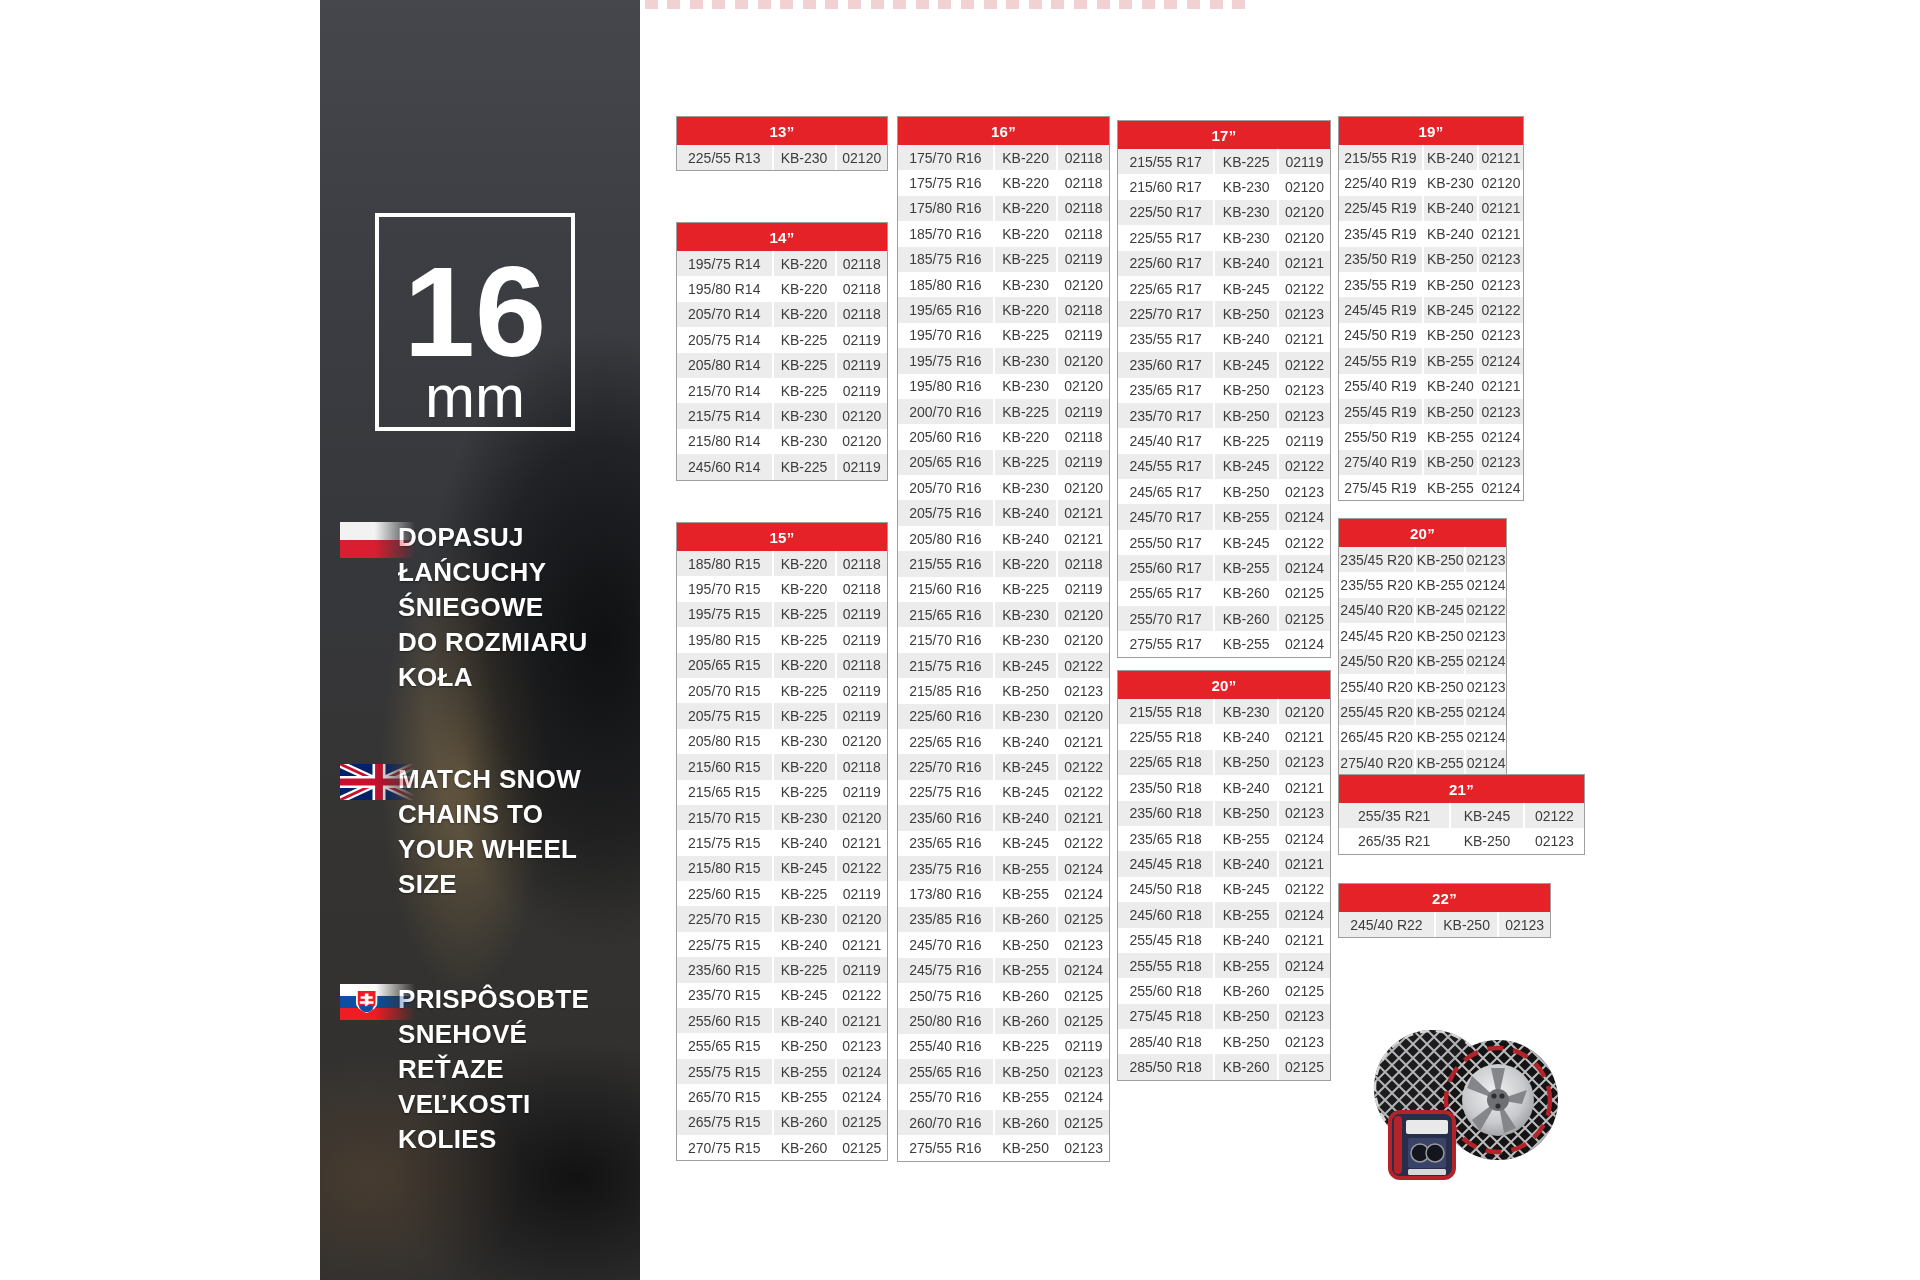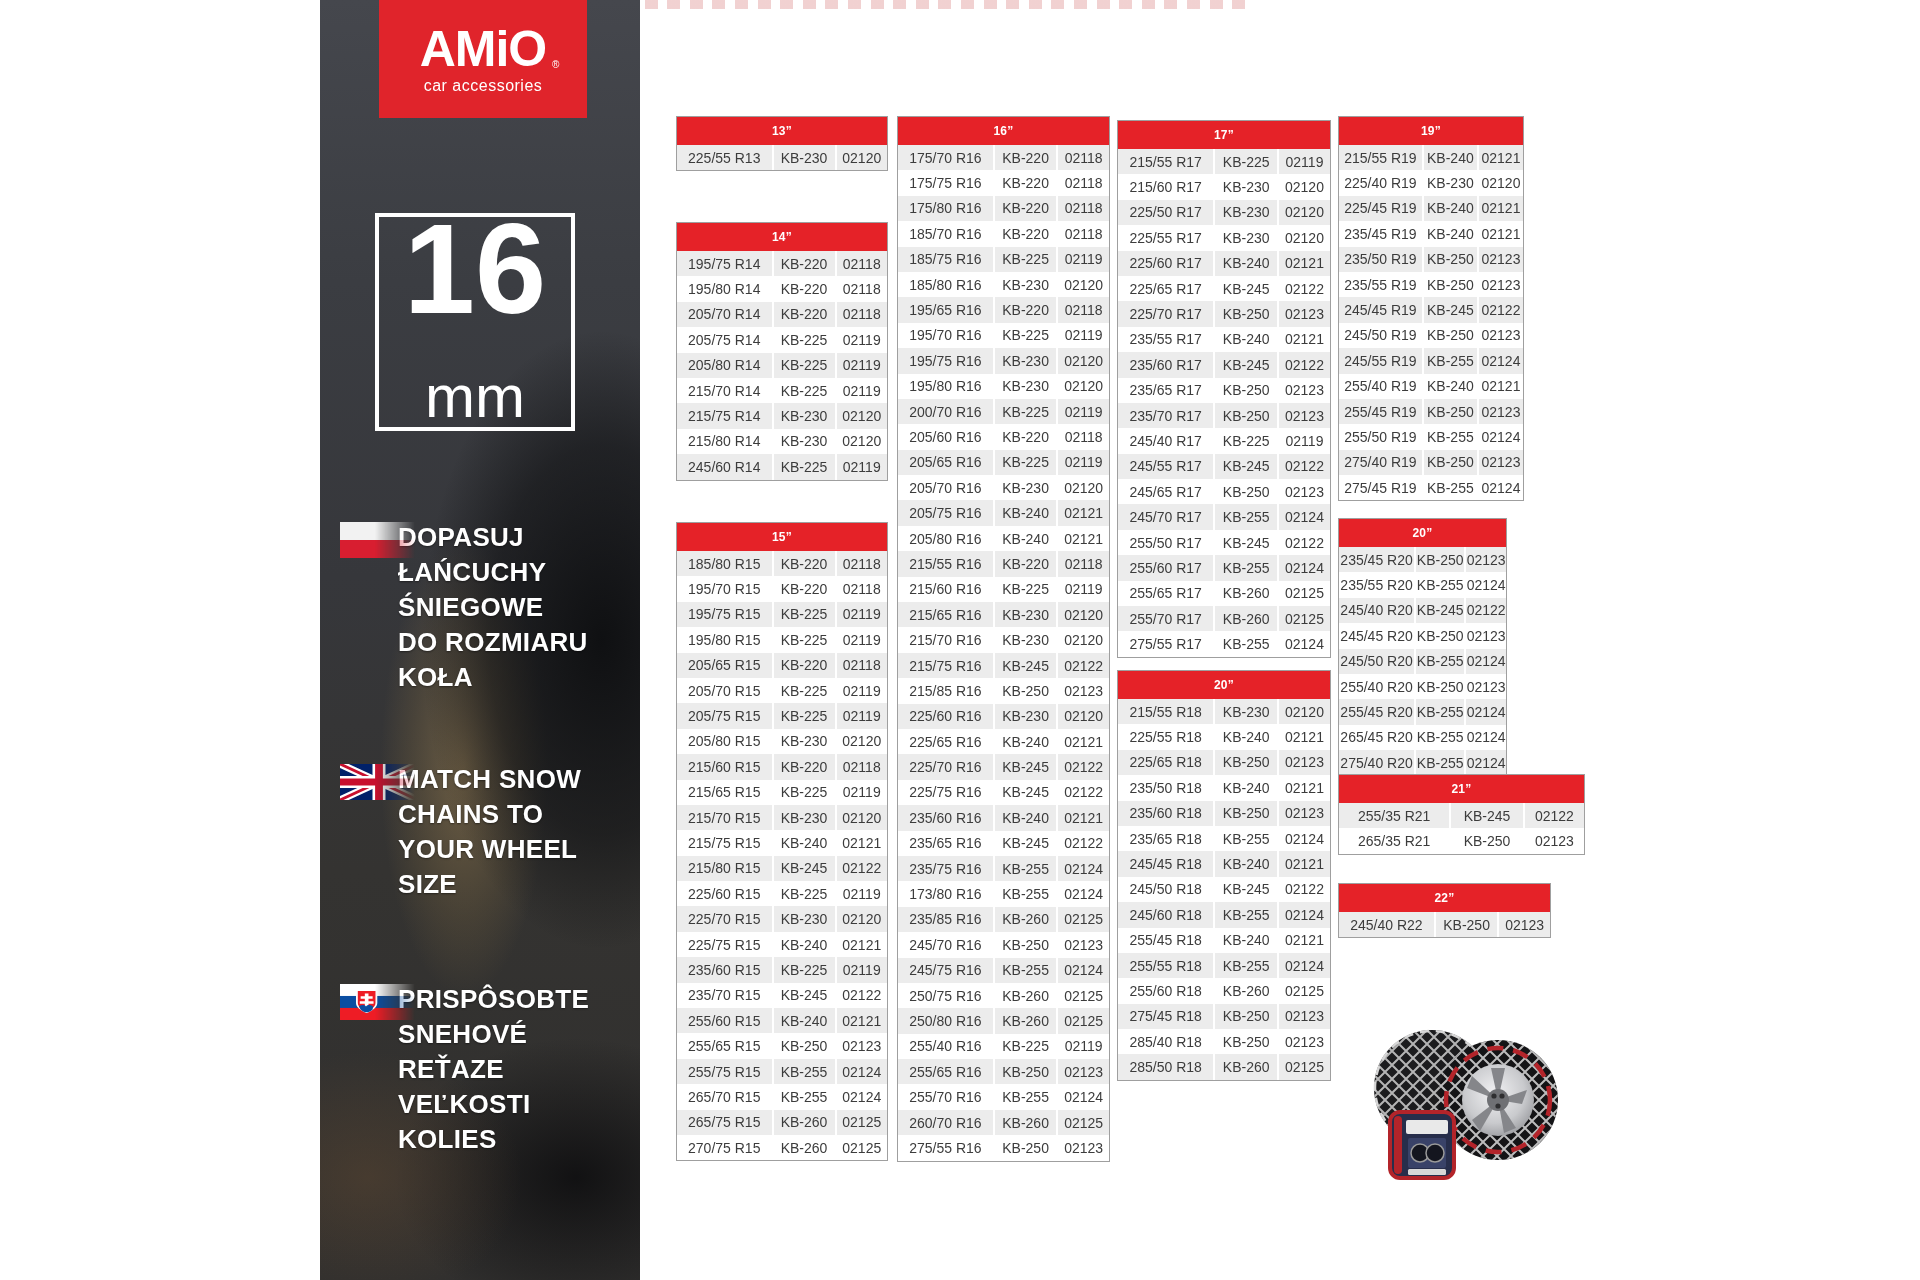--- a/index.html
+++ b/index.html
@@ -19,64 +19,57 @@
       radial-gradient(ellipse 260px 200px at 80% 92%, rgba(10,10,12,.8) 0%, rgba(0,0,0,0) 70%),
       linear-gradient(180deg,#45474d 0%,#3b3d42 22%,#36373b 45%,#343331 68%,#302f2e 100%);}
 
   .logo-box{position:absolute;left:59px;top:0;width:208px;height:118px;background:#e0242b;
     display:flex;flex-direction:column;align-items:center;justify-content:center;}
   .logo-word{color:#fff;font-size:50px;font-weight:bold;letter-spacing:-1px;line-height:1;position:relative;}
   .logo-reg{font-size:10px;position:absolute;right:-12px;bottom:4px;font-weight:normal;}
   .logo-tagline{color:#fff;font-size:16px;letter-spacing:.5px;margin-top:3px;}
 
   .badge{position:absolute;left:55px;top:213px;width:200px;height:218px;border:4px solid #ffffff;
-    box-sizing:border-box;display:flex;flex-direction:column;align-items:center;justify-content:space-between;color:#fff;}
+    box-sizing:border-box;display:flex;flex-direction:column;align-items:center;justify-content:flex-end;color:#fff;}
   .badge-value{font-size:128px;font-weight:bold;line-height:.82;}
   .badge-unit{font-size:60px;font-weight:normal;line-height:1;margin-top:2px;}
 
   .intro{position:absolute;left:20px;width:288px;color:#fff;}
   .intro .flag{position:absolute;left:0;top:2px;width:78px;height:36px;overflow:hidden;
     -webkit-mask-image:linear-gradient(90deg,#000 0%,#000 45%,transparent 96%);
     mask-image:linear-gradient(90deg,#000 0%,#000 45%,transparent 96%);}
   .intro .flag svg,.intro .flag .flag-fill{width:100%;height:100%;display:block;}
   .flag-pl{background:linear-gradient(180deg,#f2f2f2 0 50%,#d81e30 50% 100%);}
   .intro .lines{margin-left:58px;font-size:26px;font-weight:bold;line-height:35px;letter-spacing:.3px;
     text-shadow:0 1px 2px rgba(0,0,0,.45);}
   .intro-1{top:520px;} .intro-2{top:762px;} .intro-3{top:982px;}
 
   
   .size-table{position:absolute;box-sizing:border-box;border:1px solid #9f9f9f;background:#fff;}
   .thead{height:28px;background:#e52228;display:flex;align-items:center;justify-content:center;
-    color:#fff;font-weight:bold;font-size:12px;letter-spacing:.3px;}
+    color:#fff;font-weight:bold;font-size:15px;letter-spacing:.3px;}
   .trow{display:grid;grid-template-columns:45% 30% 25%;height:25.4px;}
   .trow:nth-child(odd){background:#ececec;}
   .tcell{display:flex;align-items:center;justify-content:center;font-size:14px;color:#3c3c3c;
     white-space:nowrap;overflow:hidden;}
   .tcell + .tcell{border-left:2px solid #ffffff;}
 
   
   .product-photo{position:absolute;left:1364px;top:1016px;width:196px;height:172px;}
   .product-photo svg{width:100%;height:100%;display:block;}
 </style>
 </head>
 <body>
 
 <div class="page">
 
   <div class="top-dashes"></div>
 
   <aside class="sidebar">
 
-    <div class="logo-box">
-      <div class="logo-word">
-        <span>AMiO</span>
-        <span class="logo-reg">®</span>
-      </div>
-      <div class="logo-tagline">car accessories</div>
-    </div>
 
     <div class="badge">
       <div class="badge-value">16</div>
       <div class="badge-unit">mm</div>
     </div>
 
     <div class="intro intro-1">
       <div class="flag">
         <div class="flag-fill flag-pl"></div>
       </div>

